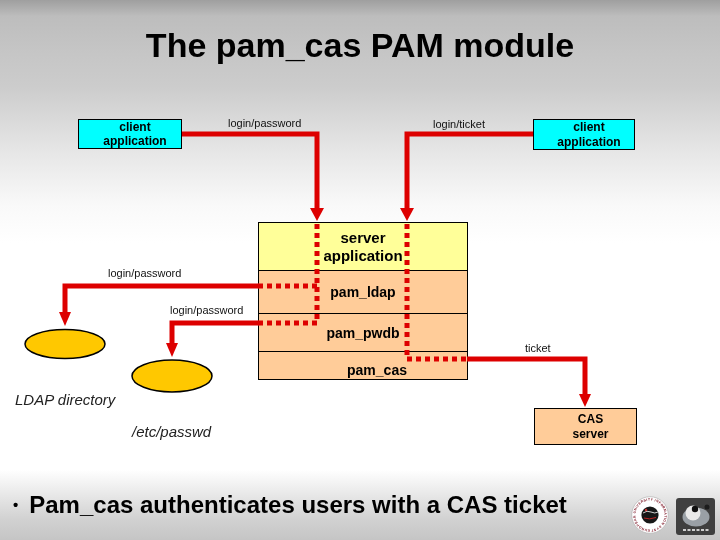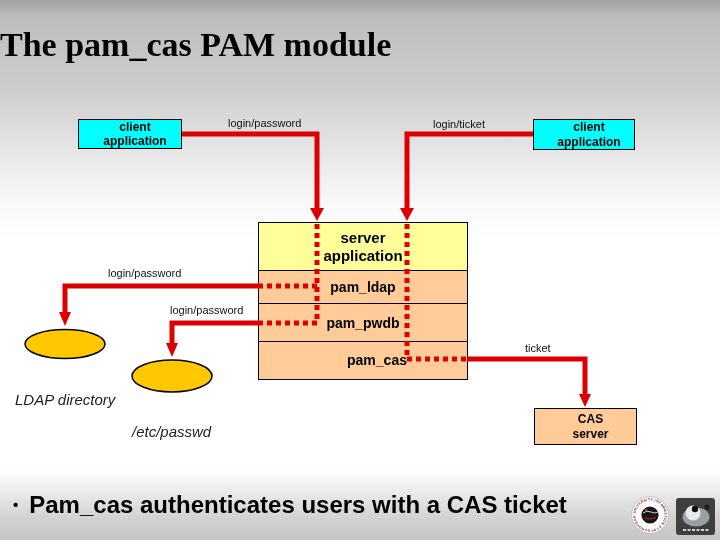--- a/index.html
+++ b/index.html
@@ -2,41 +2,41 @@
 <html><head>
 <meta charset="utf-8">
 <style>
   html,body{margin:0;padding:0;}
   .slide{
     position:relative;width:720px;height:540px;overflow:hidden;
     font-family:"Liberation Sans",sans-serif;
     background:linear-gradient(180deg,#9f9f9f 0%,#bdbdbd 3%,#c6c6c6 10%,#cccccc 16%,#e6e6e6 28%,#f9f9f9 38%,#ffffff 45%,#ffffff 87%,#d2d2d2 96%,#c5c5c5 100%);
   }
   .title{
-    position:absolute;top:26px;left:0;width:720px;text-align:left;
-    font-size:34px;font-weight:bold;color:#000;font-family:Liberation Serif, serif;
+    position:absolute;top:26px;left:0;width:720px;text-align:center;
+    font-size:34px;font-weight:bold;color:#000;
   }
   .box{
     position:absolute;box-sizing:border-box;border:1.5px solid #000;
     display:flex;align-items:center;justify-content:center;text-align:center;
     font-weight:bold;color:#000;white-space:pre-line;padding-left:10px;
   }
   .client{background:#00ffff;font-size:12px;line-height:1.2;}
   #client-left{left:78px;top:119px;width:104px;height:30px;}
   #client-right{left:533px;top:119px;width:102px;height:31px;}
   .stack{
     position:absolute;left:258px;top:222px;width:210px;height:158px;
     box-sizing:border-box;border:1.5px solid #000;background:#ffcc99;z-index:2;
   }
   .row{
     box-sizing:border-box;display:flex;align-items:center;justify-content:center;
     font-weight:bold;font-size:14px;color:#000;text-align:center;
   }
   .row-server{height:48px;background:#ffff99;border-bottom:1.5px solid #000;font-size:15px;line-height:1.15;white-space:pre-line;}
-  .row-ldap{height:33px;border-bottom:1.5px solid #000;}
+  .row-ldap{height:43px;border-bottom:1.5px solid #000;}
   .row-pwdb{height:38px;border-bottom:1.5px solid #000;}
   .row-cas{height:36px;margin-left:28px;}
   #cas-box{left:534px;top:408px;width:103px;height:37px;background:#ffcc99;font-size:12px;line-height:1.2;z-index:2;}
   .lbl{position:absolute;font-size:11px;color:#111;z-index:3;white-space:nowrap;}
   #lbl-login-password-top{left:228px;top:117px;}
   #lbl-login-ticket{left:433px;top:118px;}
   #lbl-lp-ldap{left:108px;top:267px;}
   #lbl-lp-pwdb{left:170px;top:304px;}
   #lbl-ticket{left:525px;top:342px;}
   .lbl-big{font-size:15px;color:#222;font-style:italic;}

